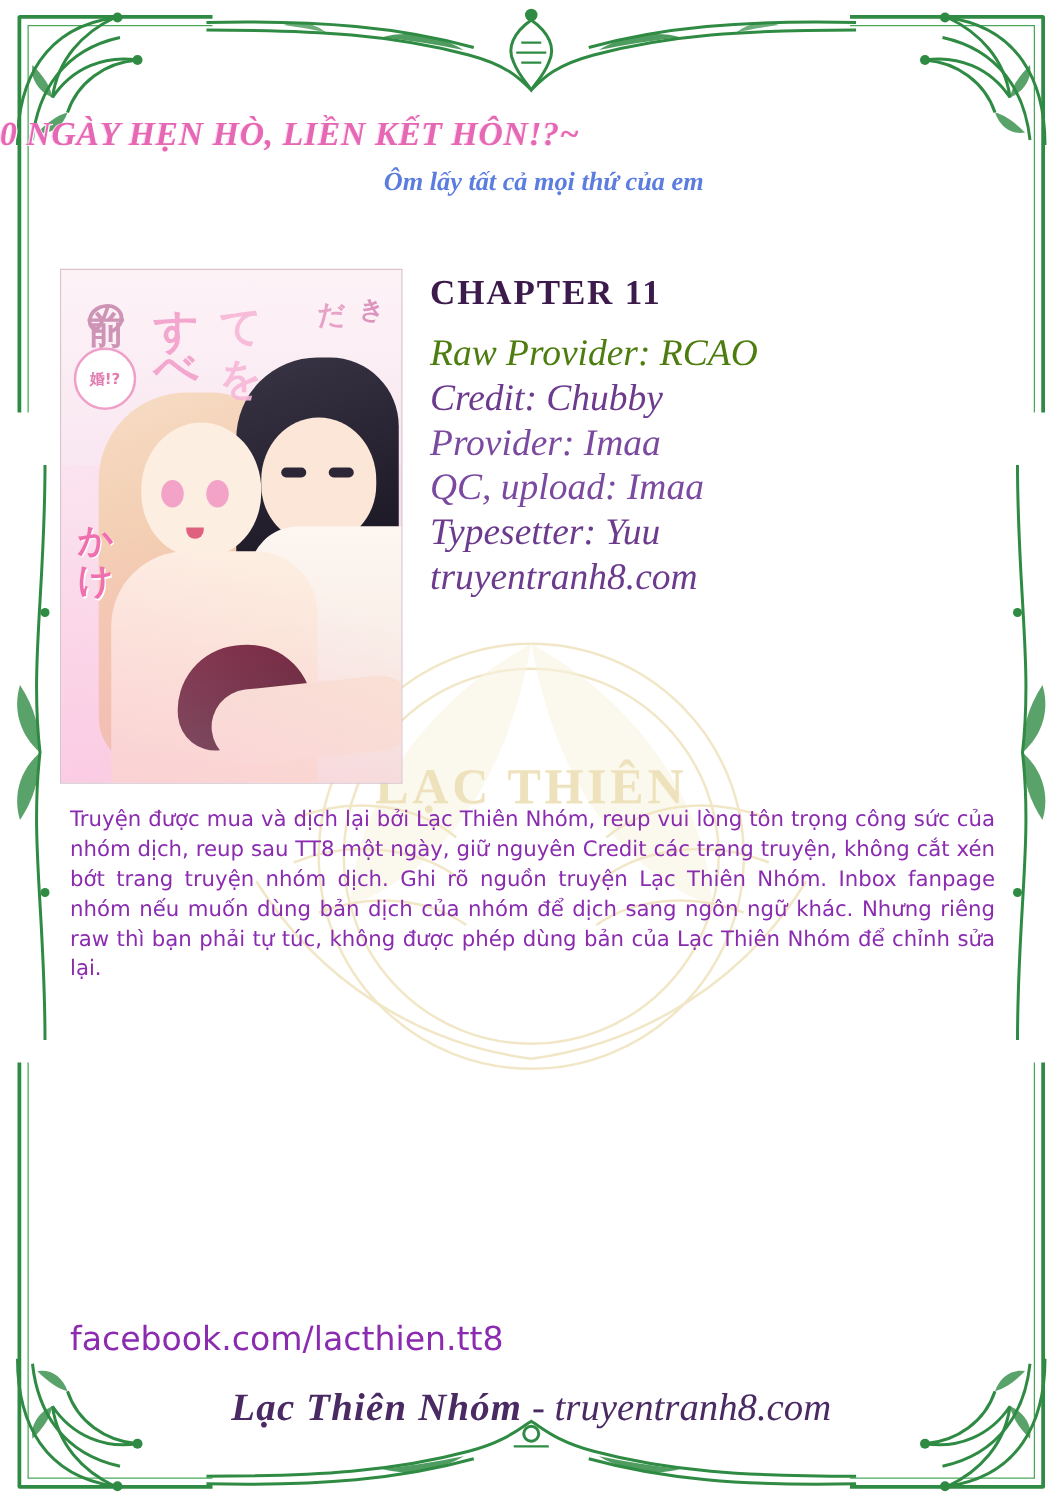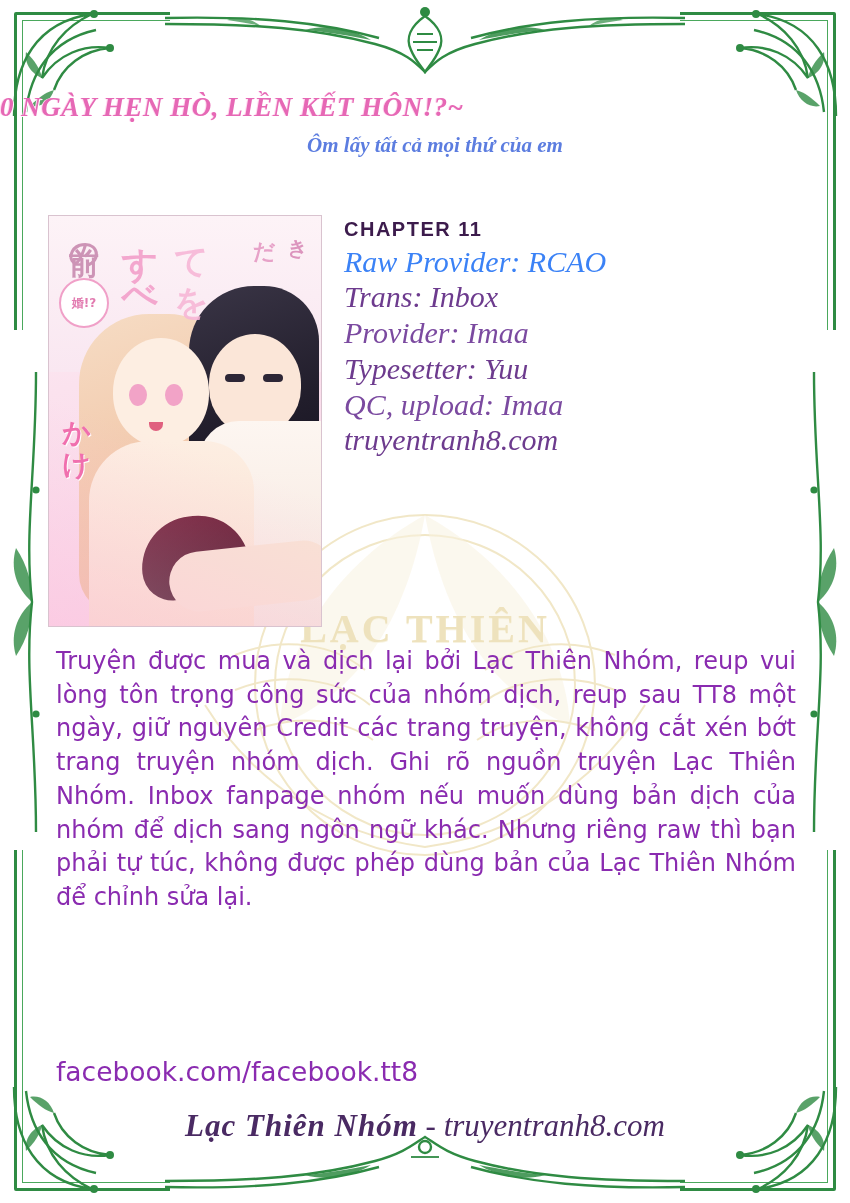--- a/index.html
+++ b/index.html
@@ -235,40 +235,40 @@
   }
   .credit-line {
     font-family: "Liberation Serif", serif;
     font-style: italic;
     font-size: 30px;
     line-height: 1.19;
     color: #5b2c6f;
     white-space: nowrap;
   }
   .credit-chapter {
-    font-family: Liberation Sans, sans-serif;
+    font-family: Liberation Serif, serif;
     font-weight: bold;
     font-style: normal;
-    font-size: 20px;
+    font-size: 28px;
     letter-spacing: 1.5px;
     color: #3c1b4c;
-    margin-bottom: 2px;
-  }
-  .c-pink  { color: #3b82f6; }
+    margin-bottom: 14px;
+  }
+  .c-pink  { color: #4d7c0f; }
   .c-purple{ color: #6d3b8e; }
   .c-violet{ color: #7b4aa0; }
 
   
   .note {
     position: absolute;
     left: 56px;
     top: 645px;
     width: 740px;
     font-family: "DejaVu Sans", sans-serif;
-    font-size: 24px;
+    font-size: 17px;
     line-height: 1.405;
     color: #8a2bb0;
     text-align: justify;
   }
   .fb {
     position: absolute;
     left: 56px;
     top: 1056px;
     font-family: "DejaVu Sans", sans-serif;
     font-size: 26.5px;
@@ -437,27 +437,27 @@
     <div class="cv-jp cv-jp-c">てを</div>
     <div class="cv-jp cv-jp-d">だ</div>
     <div class="cv-jp cv-jp-e">き</div>
     <div class="cv-badge">婚!?</div>
     <div class="cv-jp-side">かけ</div>
   </div>
 
   <div class="credits">
     <div class="credit-line credit-chapter">CHAPTER 11</div>
     <div class="credit-line c-pink">Raw Provider: RCAO</div>
-    <div class="credit-line c-purple">Trans: Inbox</div>
+    <div class="credit-line c-purple">Credit: Chubby</div>
     <div class="credit-line c-violet">Provider: Imaa</div>
+    <div class="credit-line c-violet">QC, upload: Imaa</div>
     <div class="credit-line c-purple">Typesetter: Yuu</div>
-    <div class="credit-line c-violet">QC, upload: Imaa</div>
     <div class="credit-line c-purple">truyentranh8.com</div>
   </div>
 
   <div class="note">Truyện được mua và dịch lại bởi Lạc Thiên Nhóm, reup vui lòng tôn trọng công sức của nhóm dịch, reup sau TT8 một ngày, giữ nguyên Credit các trang truyện, không cắt xén bớt trang truyện nhóm dịch. Ghi rõ nguồn truyện Lạc Thiên Nhóm. Inbox fanpage nhóm nếu muốn dùng bản dịch của nhóm để dịch sang ngôn ngữ khác. Nhưng riêng raw thì bạn phải tự túc, không được phép dùng bản của Lạc Thiên Nhóm để chỉnh sửa lại.</div>
-  <div class="fb">facebook.com/facebook.tt8</div>
+  <div class="fb">facebook.com/lacthien.tt8</div>
 
   <div class="footer">
     <span class="brand">Lạc Thiên Nhóm</span><span> - </span><span>truyentranh8.com</span>
   </div>
 
 </div>
 
 </body></html>

